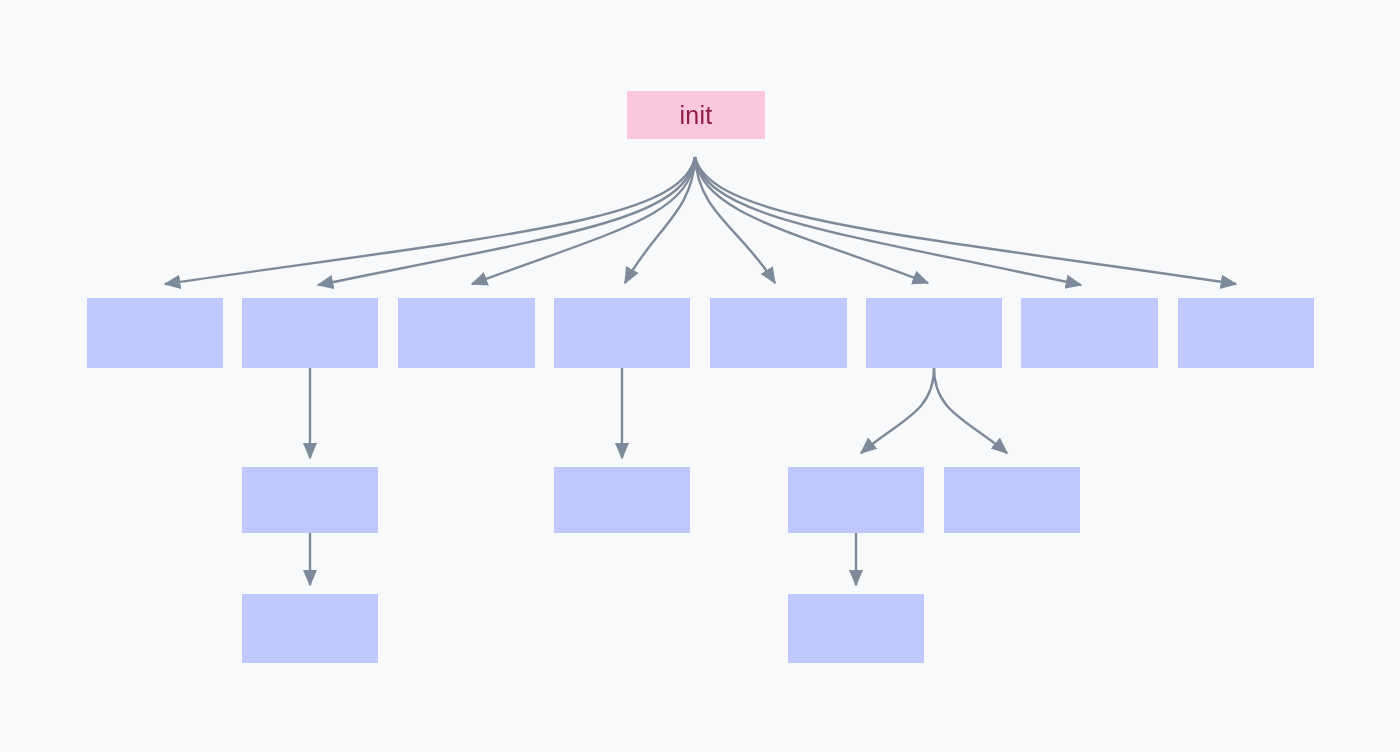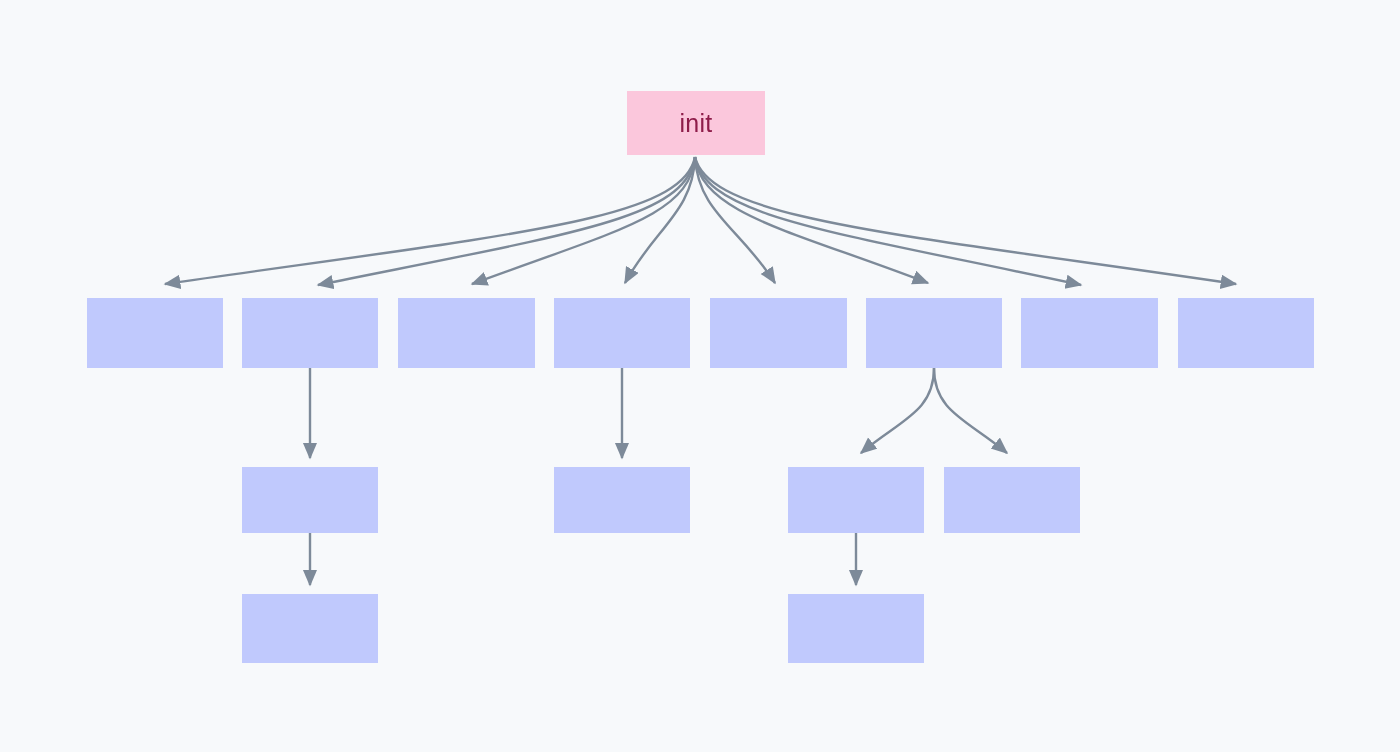--- a/index.html
+++ b/index.html
@@ -69,21 +69,21 @@
         <path d="M 310 368 L 310 458" fill="none" stroke="#7d8a99" stroke-width="2.4" stroke-linecap="butt" marker-end="url(#arrowhead)"></path>
         <path d="M 622 368 L 622 458" fill="none" stroke="#7d8a99" stroke-width="2.4" stroke-linecap="butt" marker-end="url(#arrowhead)"></path>
         <path d="M 934 368 C 934 412 900 420 861 453" fill="none" stroke="#7d8a99" stroke-width="2.4" stroke-linecap="butt" marker-end="url(#arrowhead)"></path>
         <path d="M 934 368 C 934 412 968 420 1007 453" fill="none" stroke="#7d8a99" stroke-width="2.4" stroke-linecap="butt" marker-end="url(#arrowhead)"></path>
         <path d="M 310 533 L 310 585" fill="none" stroke="#7d8a99" stroke-width="2.4" stroke-linecap="butt" marker-end="url(#arrowhead)"></path>
         <path d="M 856 533 L 856 585" fill="none" stroke="#7d8a99" stroke-width="2.4" stroke-linecap="butt" marker-end="url(#arrowhead)"></path>
       </g>
   </svg>
 
   <div id="node-group">
-      <div class="node node-root" style="left: 627px; top: 91px; width: 138px; height: 64px; background: rgb(251, 199, 220);">
+      <div class="node node-root" style="left: 627px; top: 91px; width: 138px; height: 48px; background: rgb(251, 199, 220);">
         <span class="node-label">init</span>
       </div>
       <div class="node node-task" style="left: 87px; top: 298px; width: 136px; height: 70px; background: rgb(192, 201, 253);">
         <span class="node-label"></span>
       </div>
       <div class="node node-task" style="left: 242px; top: 298px; width: 136px; height: 70px; background: rgb(192, 201, 253);">
         <span class="node-label"></span>
       </div>
       <div class="node node-task" style="left: 398px; top: 298px; width: 137px; height: 70px; background: rgb(192, 201, 253);">
         <span class="node-label"></span>

